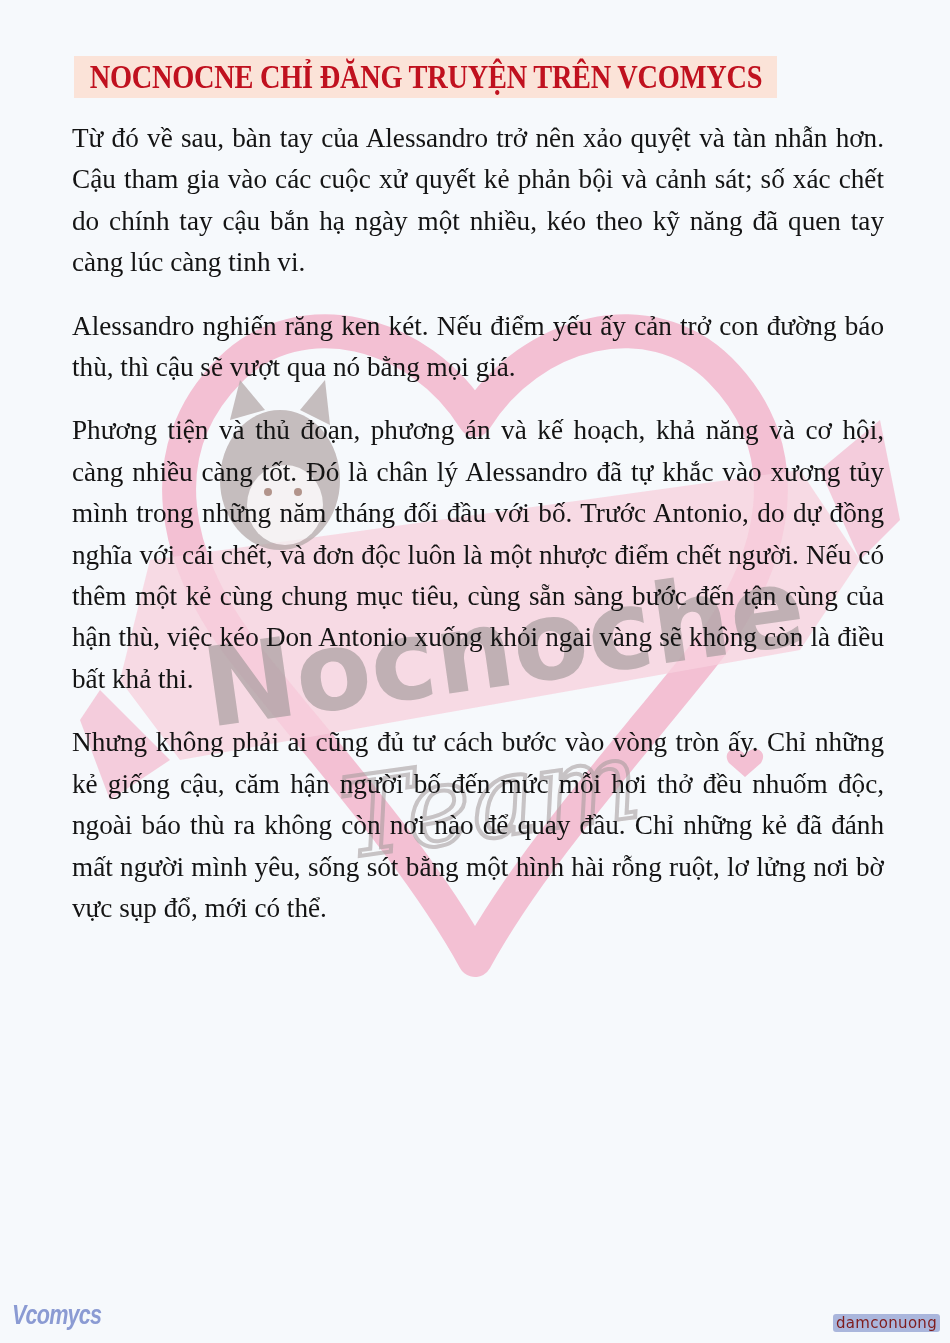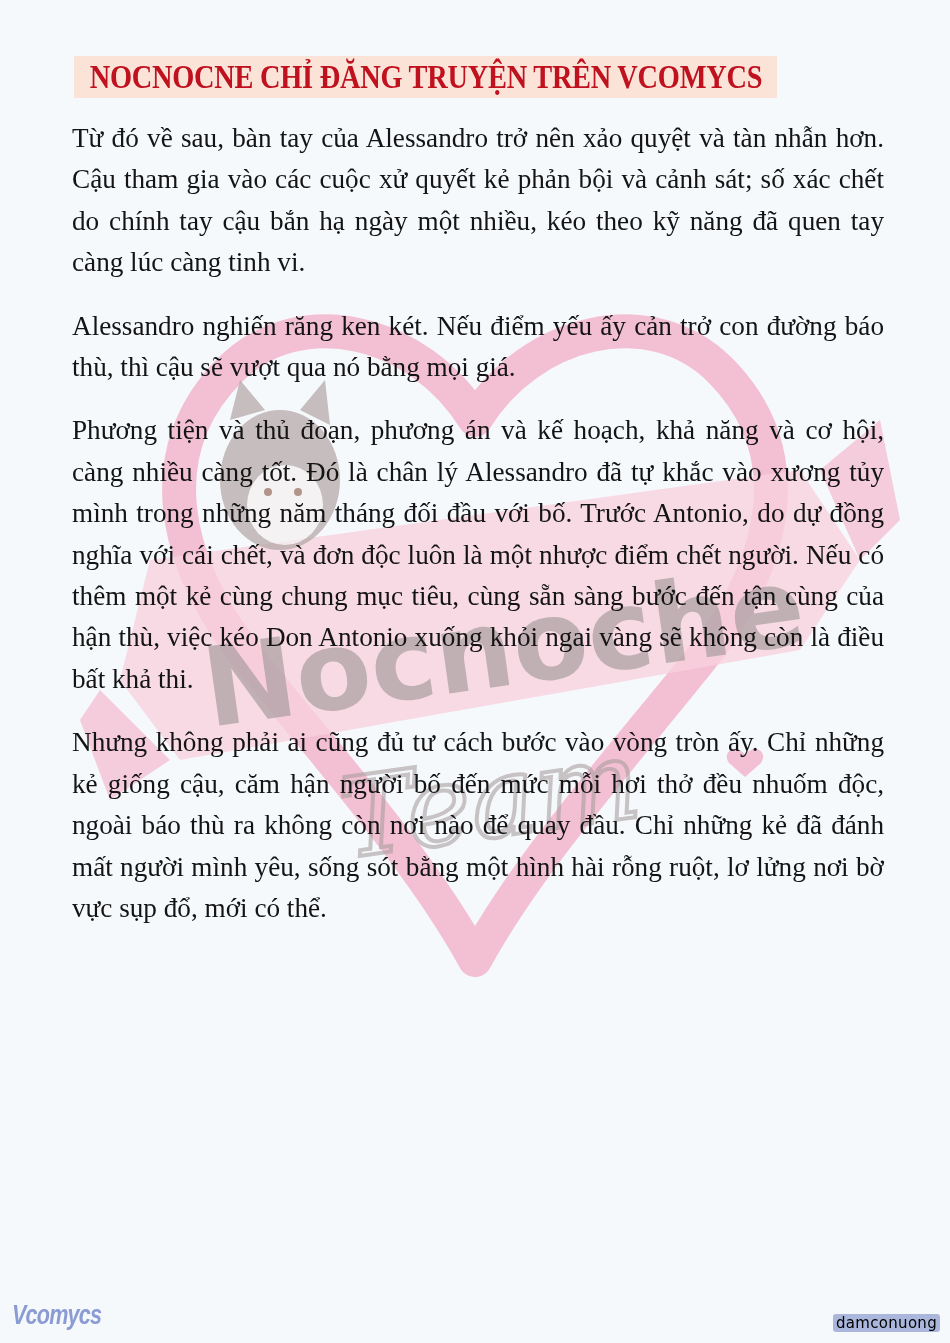--- a/index.html
+++ b/index.html
@@ -31,21 +31,21 @@
   .footer-logo {
     position:absolute; left:12px; top:1300px;
     font-family:"Liberation Sans","DejaVu Sans",sans-serif;
     font-style:italic; font-weight:bold; font-size:27px;
     color:#8b9bd3; letter-spacing:-1px;
     transform:scaleX(0.8); transform-origin:left;
   }
   .footer-credit {
     position:absolute; right:10px; top:1314px;
     font-family:"DejaVu Sans","Liberation Sans",sans-serif;
-    font-size:15px; color:#000000;
+    font-size:15px; color:#7f1d1d;
     background:#aab6dc; border-radius:3px; padding:0 3px;
     letter-spacing:0.3px;
   }
 </style>
 </head>
 <body>
 
 <svg class="watermark" viewBox="0 0 950 1343" xmlns="http://www.w3.org/2000/svg">
   <g opacity="0.85">
 

